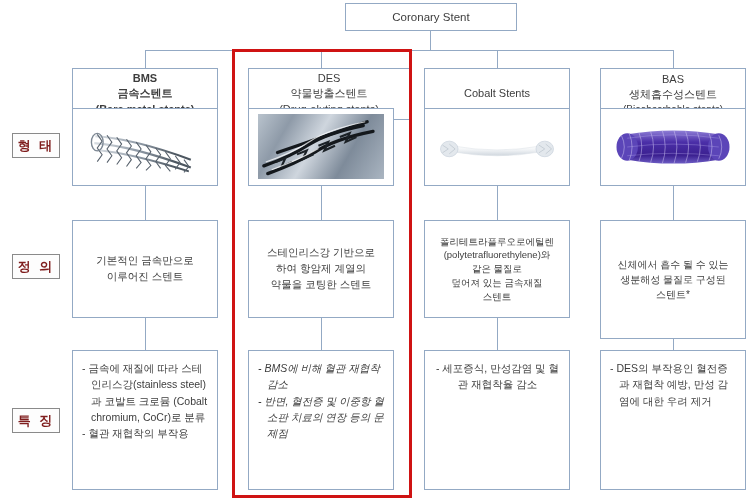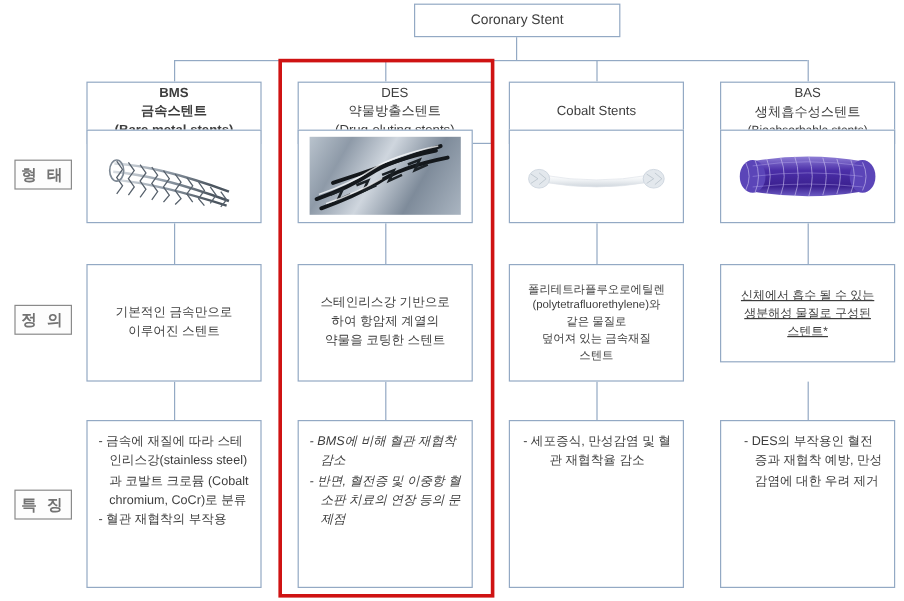--- a/index.html
+++ b/index.html
@@ -55,21 +55,21 @@
   
   .row-label{
     position:absolute;
     box-sizing:border-box;
     border:1px solid #8a8a8a;
     background:#fdfdfd;
     display:flex;align-items:center;justify-content:center;
     font-size:13px;
     font-weight:bold;
     letter-spacing:2px;
-    color:#737373;
+    color:#7f1d1d;
     width:48px;height:25px;
     font-family:"DejaVu Sans",sans-serif;
   }
 
   
   .ln{position:absolute;background:#93a9c4;}
   .ln.v{width:1px;}
   .ln.h{height:1px;}
 
   
@@ -258,21 +258,21 @@
       <div>덮어져 있는 금속재질</div>
       <div>스텐트</div>
     </div>
   </div>
   <div class="box feat-box" style="left:424px;top:350px;width:146px;height:140px;">
     <div class="inner" style="text-align:center;">
       <span class="li" style="text-indent:0;padding-left:0;">- 세포증식, 만성감염 및 혈관 재협착율 감소</span>
     </div>
   </div>
 
-  <div class="box head-box" style="left:600px;top:68px;width:146px;">
+  <div class="box head-box" style="left:600px;top:68px;width:146px;align-items:flex-end;">
     <div class="inner">
       <div>BAS</div>
       <div>생체흡수성스텐트</div>
       <div style="font-size:10px;">(Bioabsorbable stents)</div>
     </div>
   </div>
   <div class="box pic-box" style="left:600px;top:108px;width:146px;">
     <div class="inner">
       <svg class="art" viewBox="0 0 146 78" preserveAspectRatio="xMidYMid meet">
         <defs>
@@ -299,28 +299,28 @@
             <path d="M120 27 Q126 39 120 51"></path>
         </g>
         <g stroke="#b7a9ec" stroke-width="0.7" opacity="0.5" fill="none">
           <path d="M26 30 Q73 23 120 30"></path>
             <path d="M26 39 Q73 33 120 39"></path>
             <path d="M26 48 Q73 43 120 48"></path>
         </g>
       </svg>
     </div>
   </div>
-  <div class="box def-box" style="left:600px;top:220px;width:146px;height:82px;text-decoration:underline;">
+  <div class="box def-box" style="left:600px;top:220px;width:146px;height:119px;">
     <div class="inner" style="font-size:10px;">
       <div>신체에서 흡수 될 수 있는</div>
       <div>생분해성 물질로 구성된</div>
       <div>스텐트*</div>
     </div>
   </div>
-  <div class="box feat-box" style="left:600px;top:350px;width:146px;height:140px;padding-left:10px;">
+  <div class="box feat-box" style="left:600px;top:350px;width:146px;height:140px;">
     <div class="inner">
       <span class="li">- DES의 부작용인 혈전증과 재협착 예방, 만성 감염에 대한 우려 제거</span>
     </div>
   </div>
 
   <div id="highlight" style="border-color: rgb(207, 19, 19);"></div>
 
 </div>
 
 </body></html>

